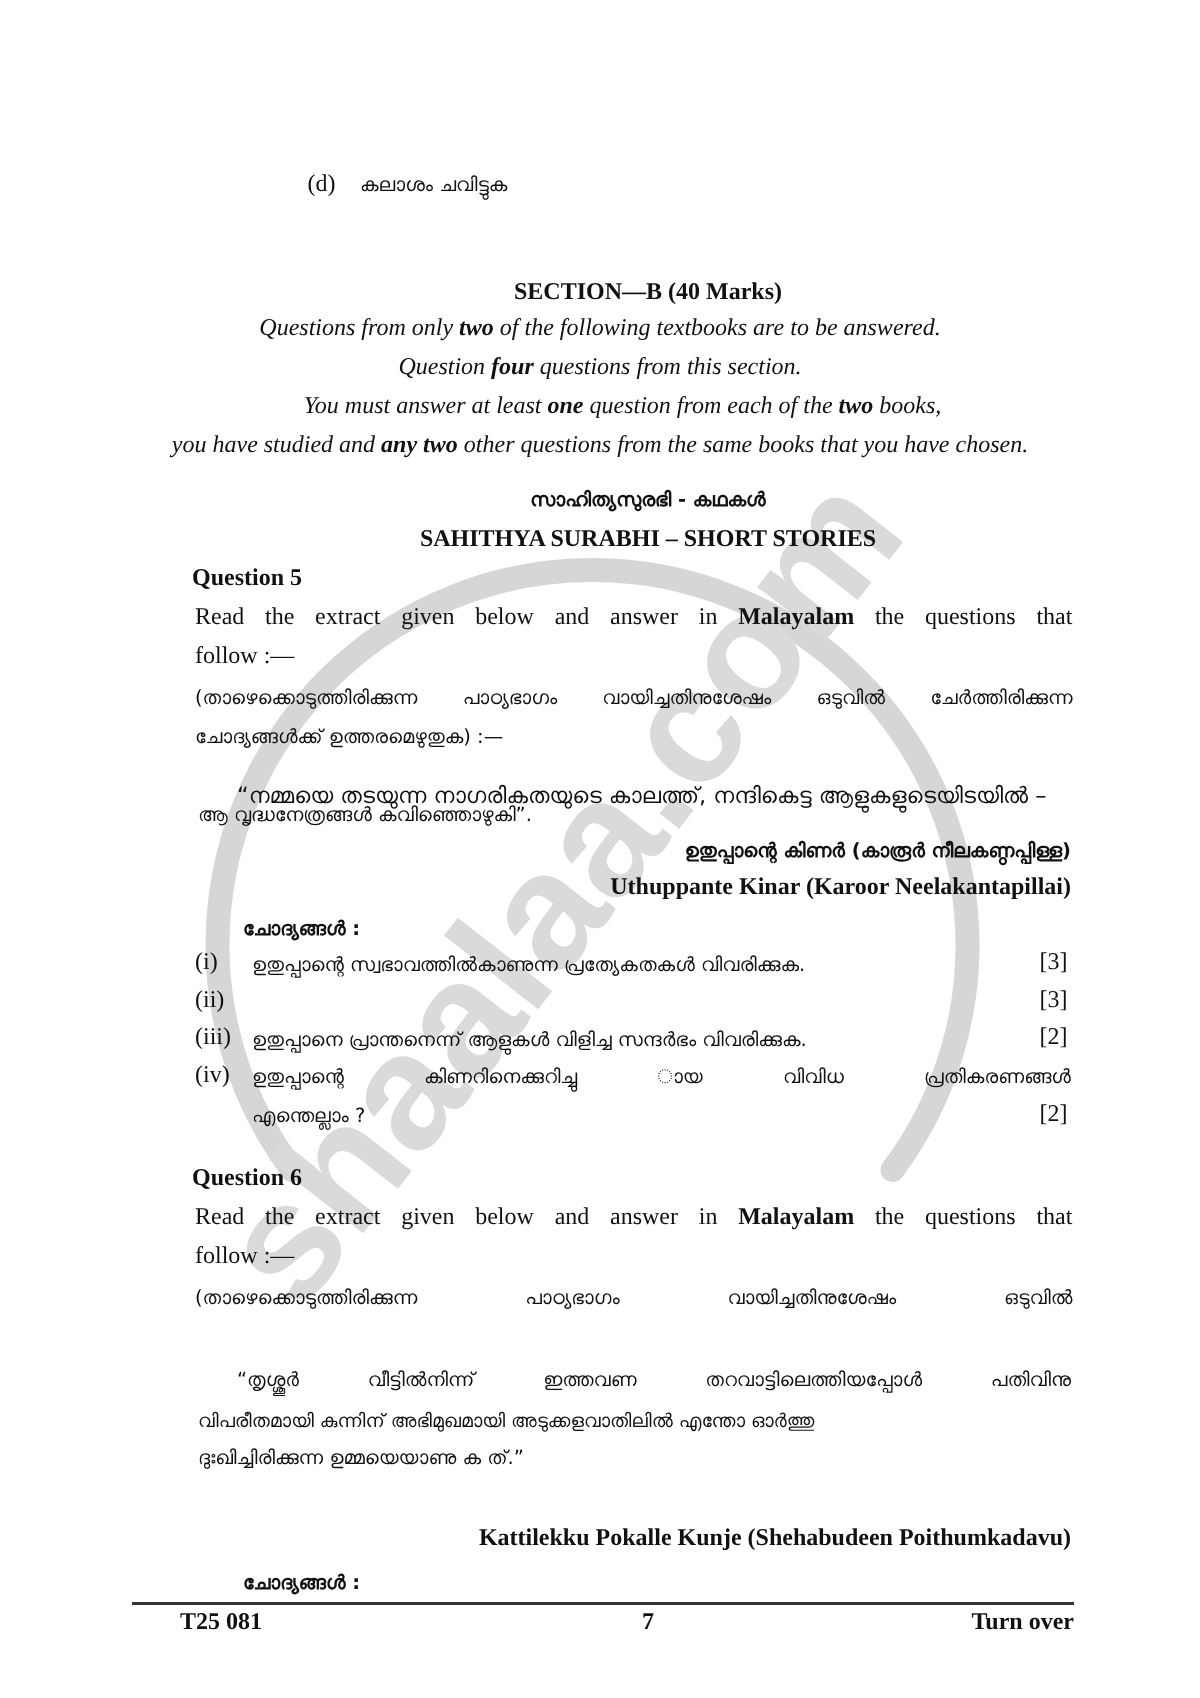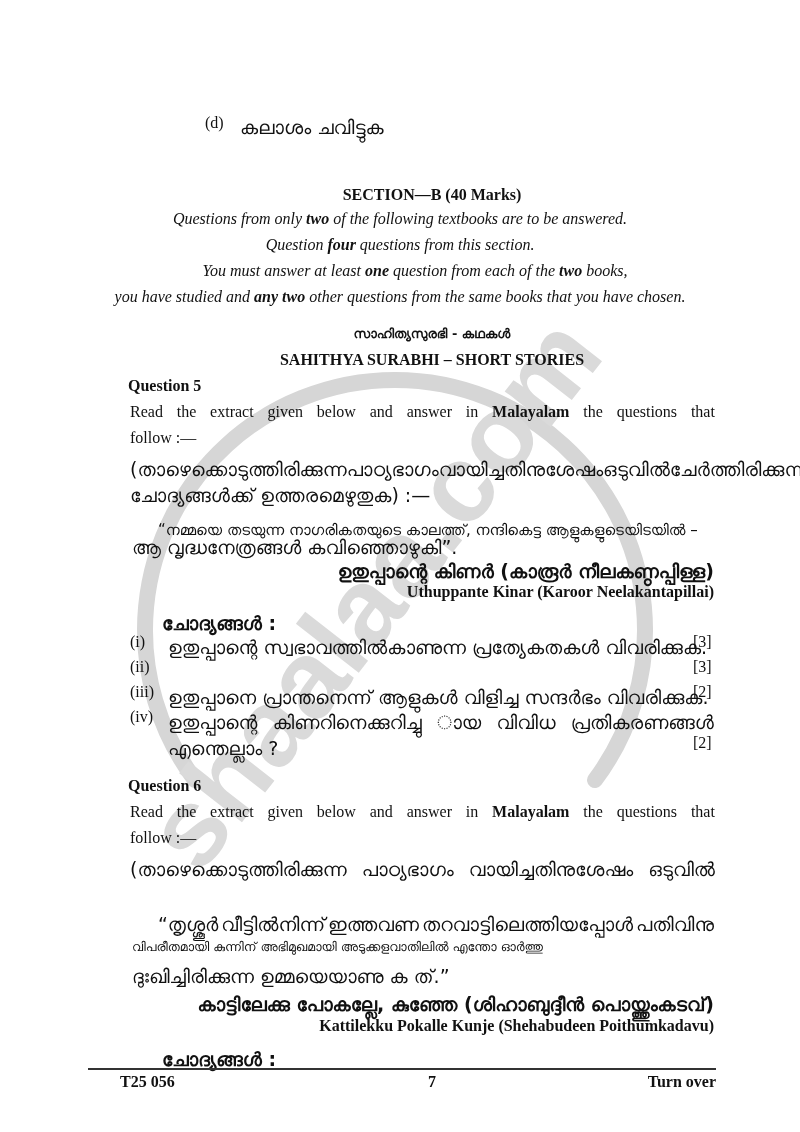--- a/index.html
+++ b/index.html
@@ -7,21 +7,21 @@
       width: 800px; height: 1132px; position: relative; overflow: hidden;
       font-family: "Liberation Serif", "DejaVu Serif", serif; color: #111;
     }
     .page { position: absolute; left: 0; top: 0; width: 800px; height: 1132px; }
     .watermark {
       position: absolute; left: 125px; top: 310px; width: 540px; height: 560px;
       pointer-events: none; z-index: 0;
     }
     .content { position: absolute; left: 0; top: 0; width: 800px; height: 1132px; z-index: 1; }
     .abs { position: absolute; white-space: nowrap; }
-    .ml { font-family: "DejaVu Sans", sans-serif; font-size: 19px; }
+    .ml { font-family: "DejaVu Sans", sans-serif; font-size: 13px; }
     .en { font-family: "Liberation Serif", serif; font-size: 16px; }
     .b { font-weight: bold; margin-left: 32px; }
     .i { font-style: italic; }
     .center { left: 0; width: 800px; text-align: center; }
     .justify-line { display: flex; justify-content: space-between; }
     .rule { position: absolute; left: 88px; width: 628px; height: 2px; background: #333; }
   </style>
 </head>
 <body>
 
@@ -140,24 +140,23 @@
     <div class="abs ml justify-line" style="left:158px; top:913px; width:556px;">
       <span>“തൃശ്ശൂർ</span>
       <span>വീട്ടിൽനിന്ന്</span>
       <span>ഇത്തവണ</span>
       <span>തറവാട്ടിലെത്തിയപ്പോൾ</span>
       <span>പതിവിനു</span>
     </div>
     <div class="abs ml" style="left:132px; top:939px; width:582px; font-size:12.6px;">വിപരീതമായി കുന്നിന് അഭിമുഖമായി അടുക്കളവാതിലിൽ എന്തോ ഓർത്തു</div>
     <div class="abs ml" style="left:132px; top:965px;">ദുഃഖിച്ചിരിക്കുന്ന ഉമ്മയെയാണു ക    ത്.”</div>
 
-    <div class="abs ml b" style="right:86px; top:993px;">കാട്ടിലേക്കു പോകല്ലേ, കുഞ്ഞേ  (ശിഹാബുദ്ദീൻ പൊയ്ത്തുംകടവ്)</div>
     <div class="abs en b" style="right:86px; top:1017px;">Kattilekku Pokalle Kunje (Shehabudeen Poithumkadavu)</div>
 
     <div class="abs ml b" style="left:130px; top:1048px;">ചോദ്യങ്ങൾ :</div>
 
     <div class="rule" style="top:1068px;"></div>
-    <div class="abs en b" style="left:88px; top:1073px;">T25 056</div>
+    <div class="abs en b" style="left:88px; top:1073px;">T25 081</div>
     <div class="abs en b" style="left:0; width:800px; text-align:center; top:1073px;">7</div>
     <div class="abs en b" style="right:84px; top:1073px;">Turn over</div>
 
   </div>
 </div>
 
 </body></html>

